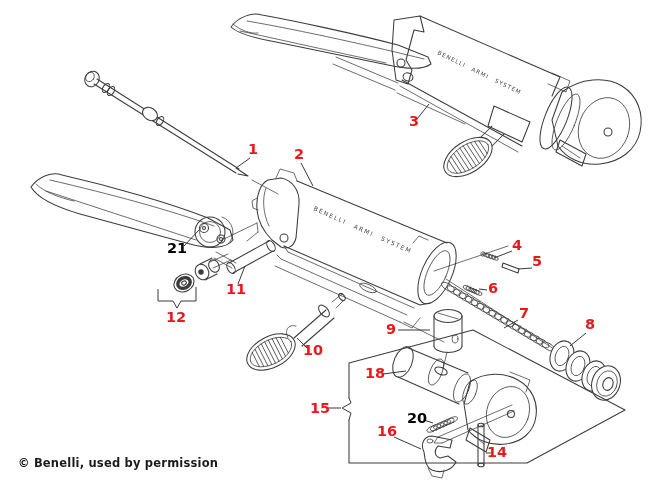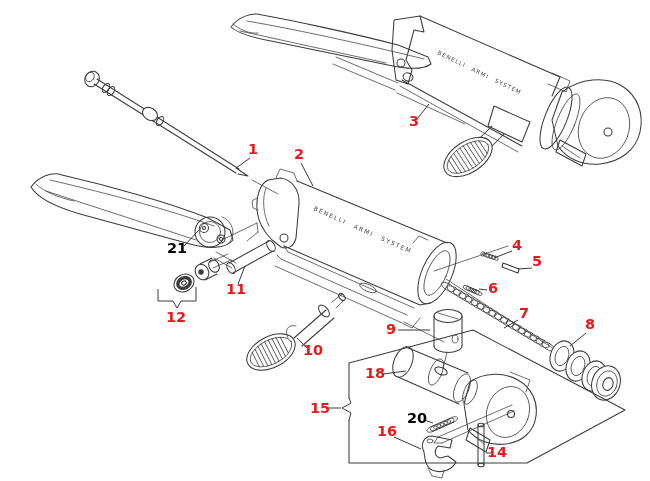--- a/index.html
+++ b/index.html
@@ -302,13 +302,14 @@
     <text class="callout" x="176" y="322" fill="#e8191c">12</text>
     <text class="callout" x="497" y="457" fill="#e8191c">14</text>
     <text class="callout" x="320" y="413" fill="#e8191c">15</text>
     <text class="callout" x="387" y="436" fill="#e8191c">16</text>
     <text class="callout" x="375" y="378" fill="#e8191c">18</text>
     <text class="callout" x="417" y="423" fill="#000000">20</text>
     <text class="callout" x="177" y="253" fill="#000000">21</text>
   </g>
 </svg>
 
+<div class="copyright">© Benelli, used by permission</div>
 </div>
 
 </body></html>

